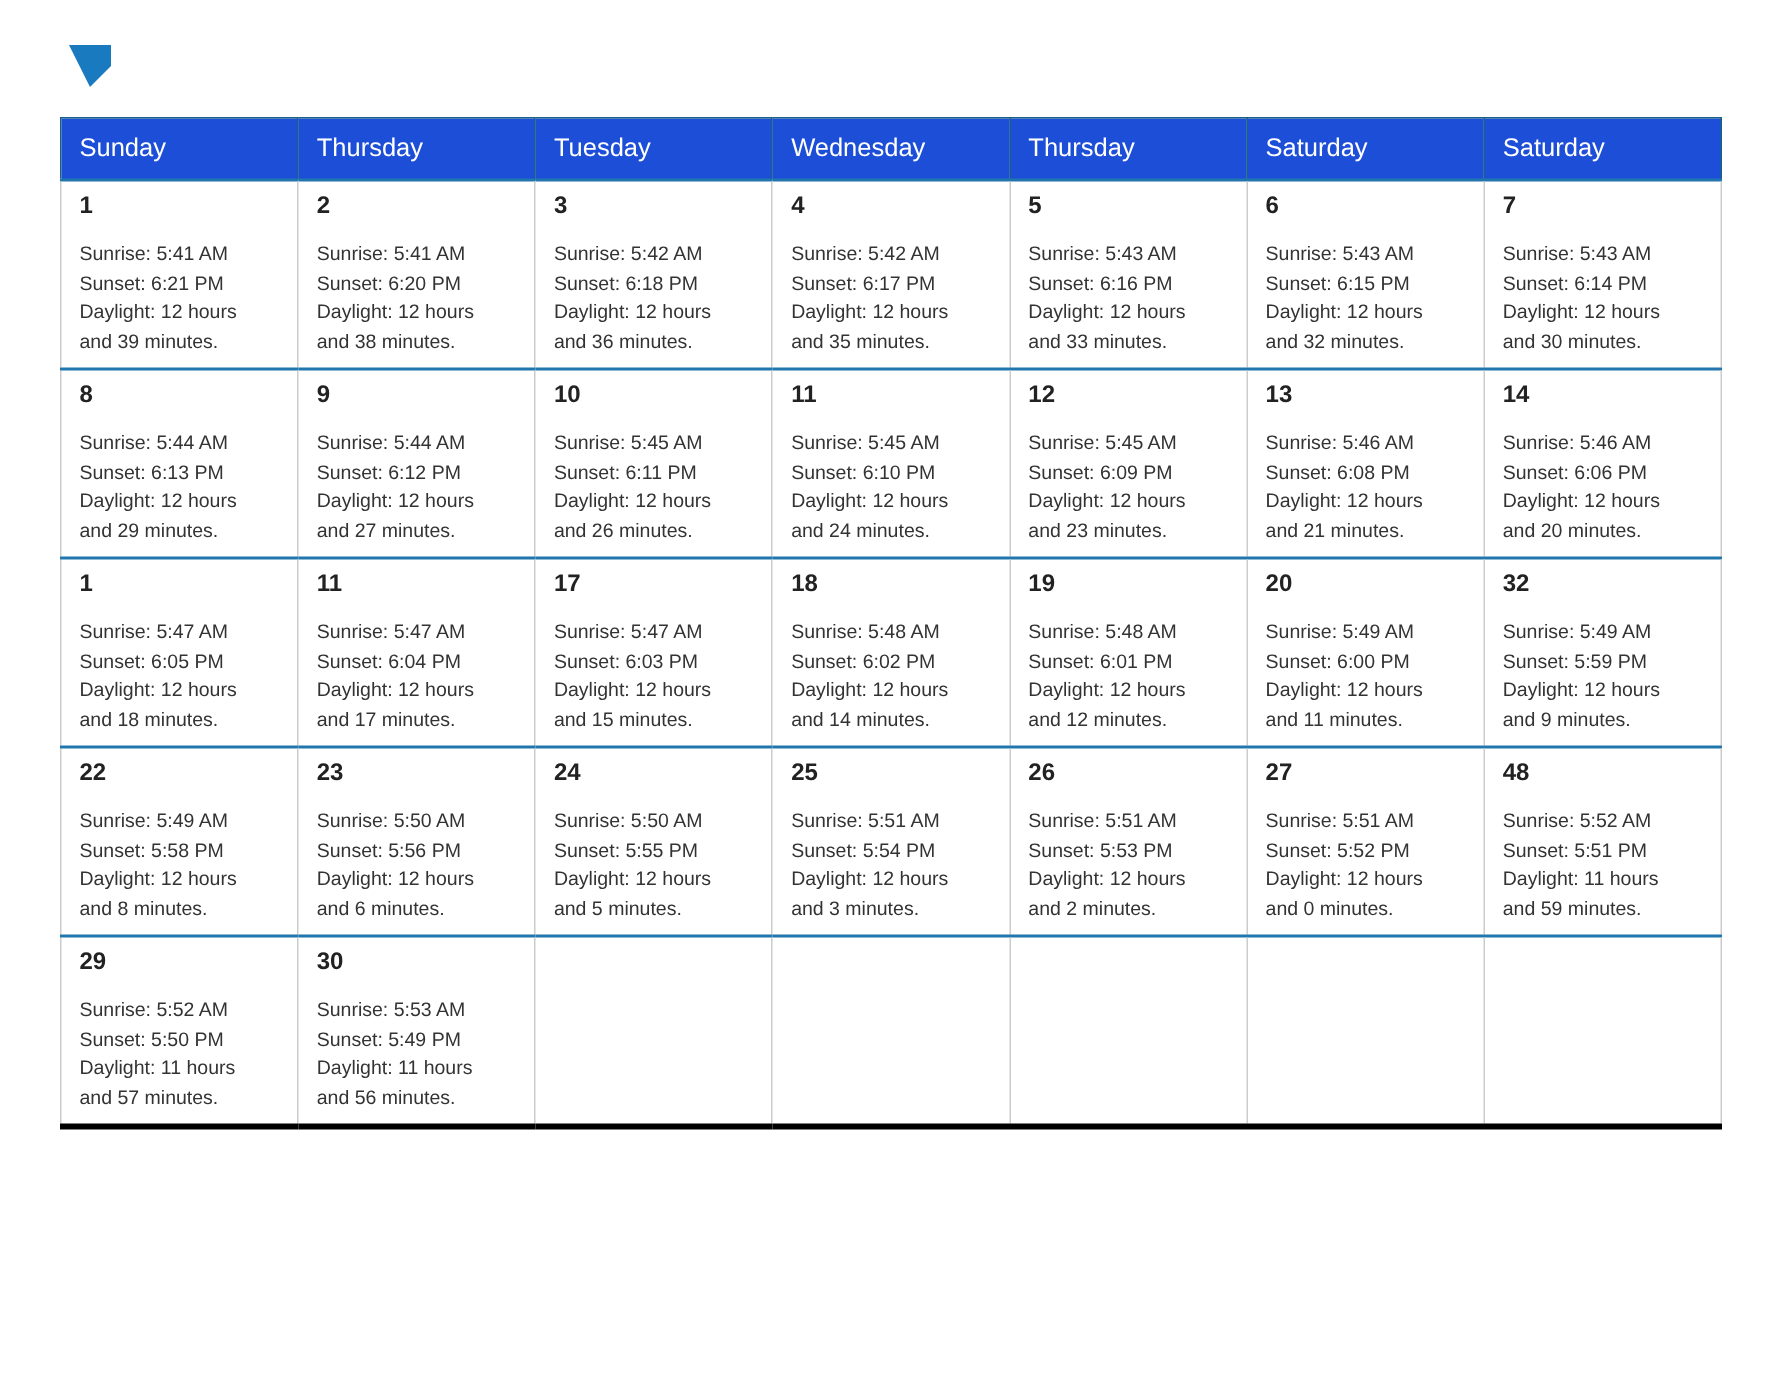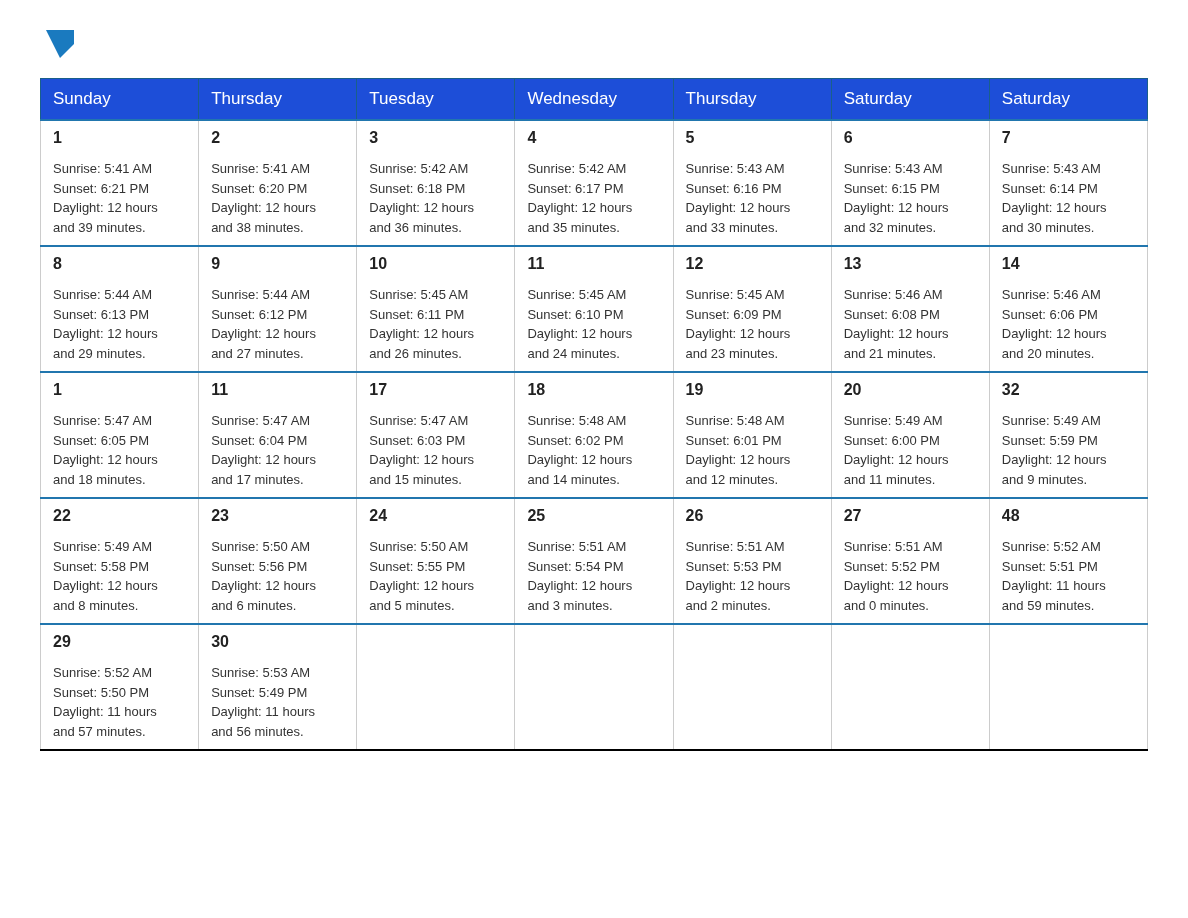--- a/index.html
+++ b/index.html
@@ -68,21 +68,21 @@
       vertical-align: top;
       padding: 8px 12px;
       border: 1px solid #ccc;
       width: calc(100% / 7);
       min-height: 100px;
       font-size: 13px;
       color: #333;
       background: #fff;
     }
     .calendar-table tr:last-child td {
-      border-bottom: 2px solid #000000;
+      border-bottom: 4px solid #000000;
     }
     .day-number {
       font-size: 16px;
       font-weight: bold;
       color: #222;
       display: block;
       margin-bottom: 4px;
     }
     .day-info {
       font-size: 13px;

